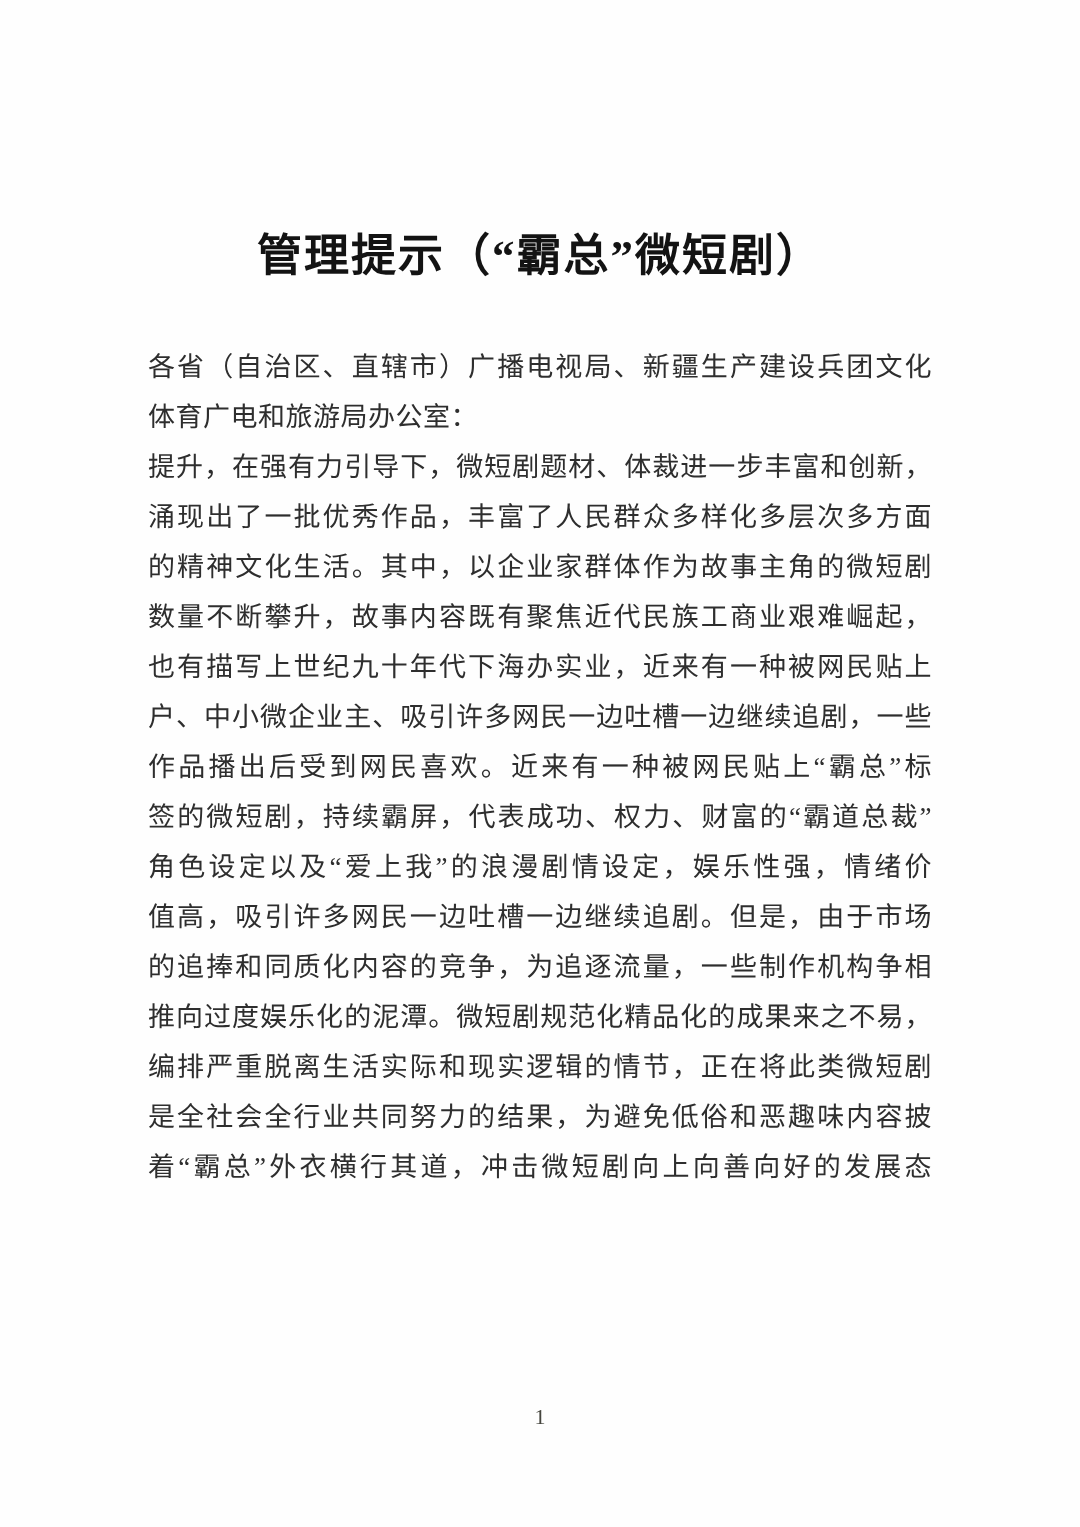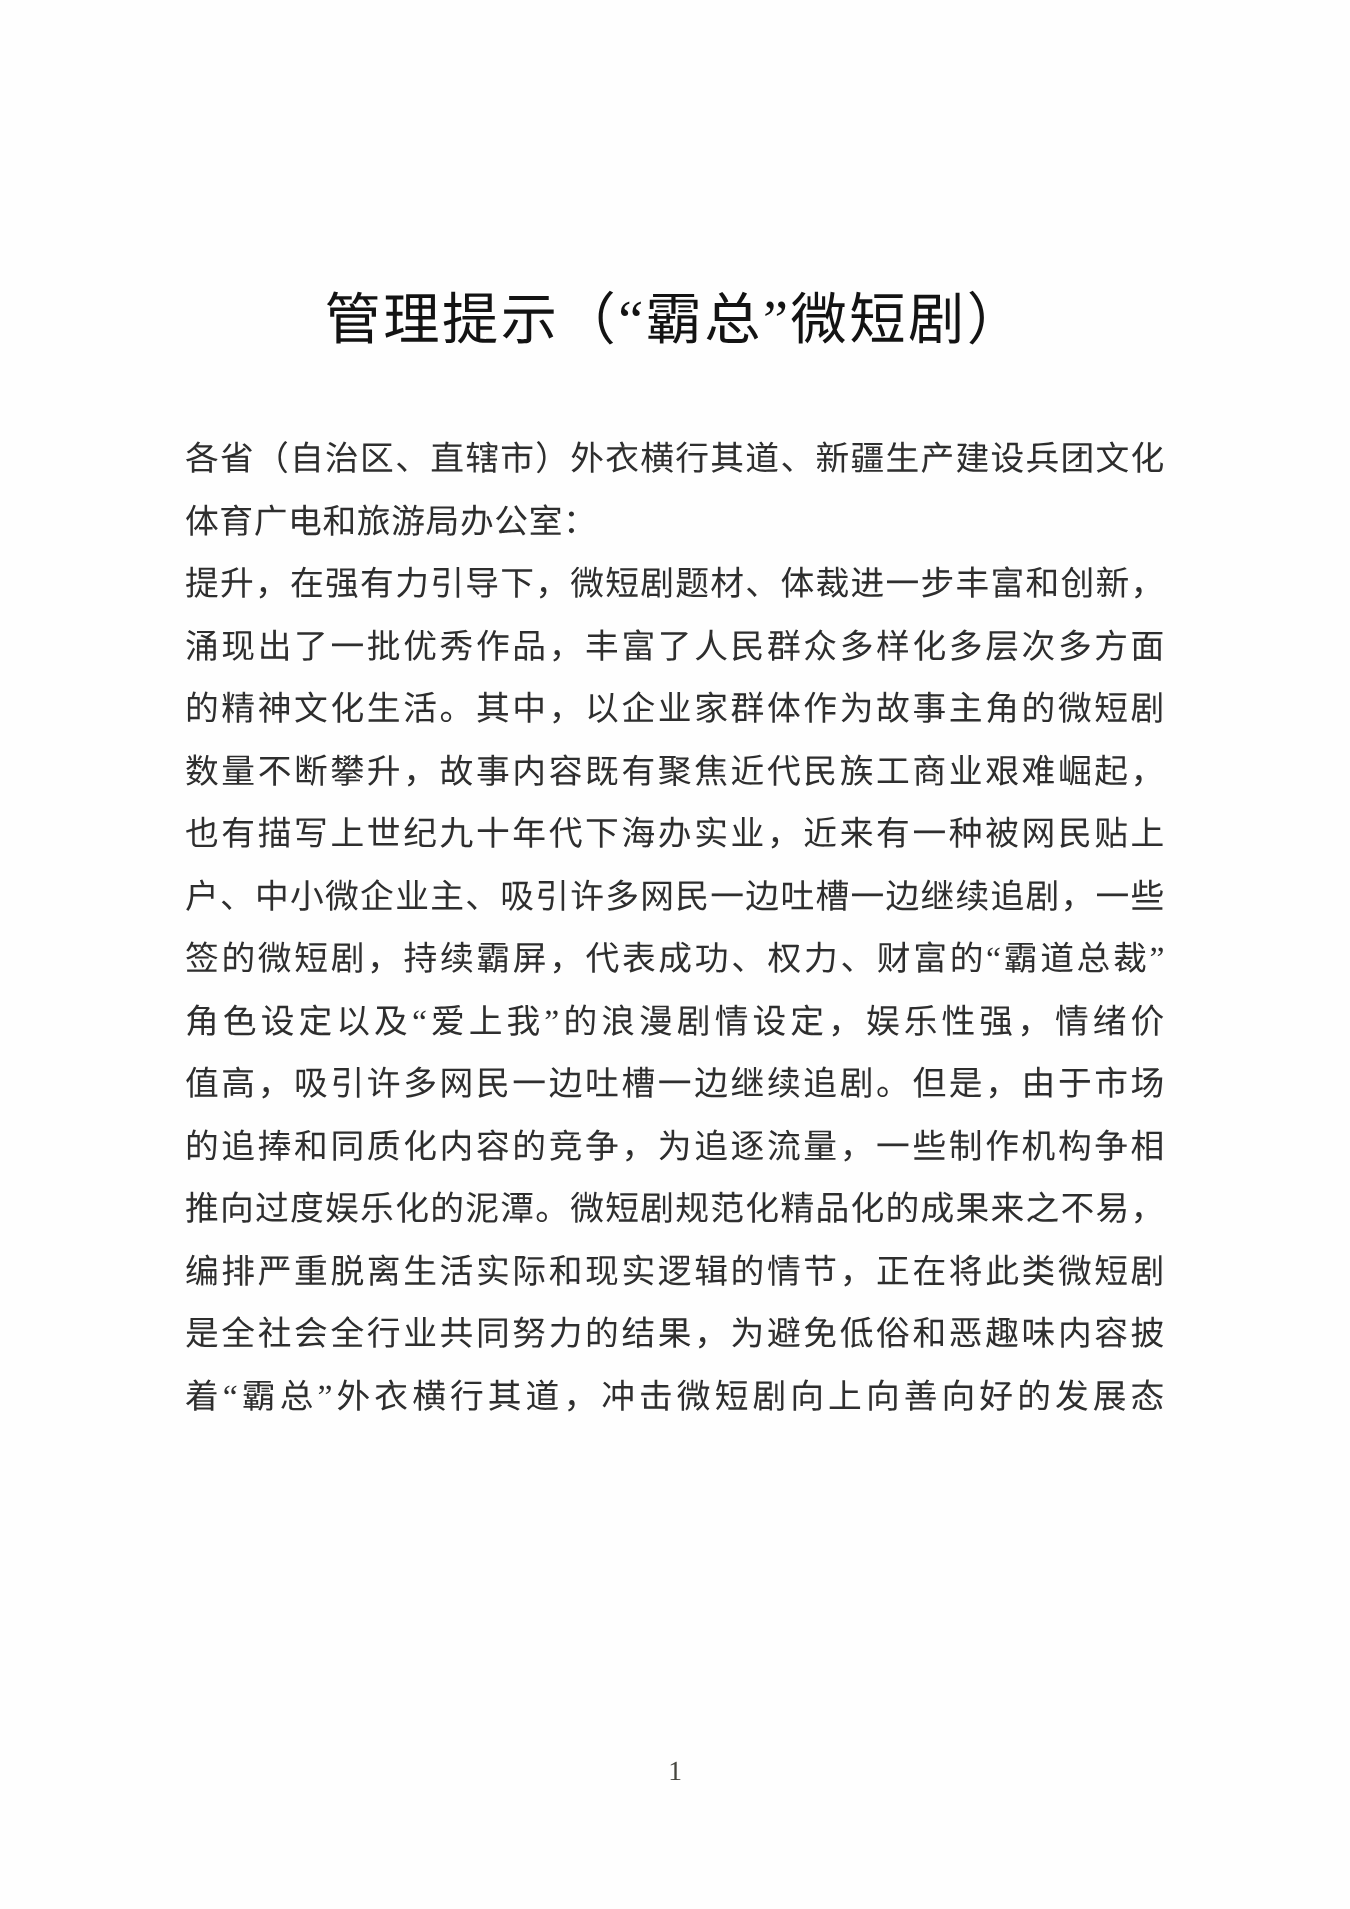--- a/index.html
+++ b/index.html
@@ -16,21 +16,21 @@
     font-family: "Liberation Serif", "DejaVu Serif", serif;
     overflow: hidden;
   }
   .doc-title {
     position: absolute;
     top: 226px;
     left: 0;
     width: 100%;
     text-align: center;
     font-size: 45px;
-    font-weight: 400;
+    font-weight: 700;
     letter-spacing: 2px;
     color: #131313;
     line-height: 60px;
   }
   .doc-body {
     position: absolute;
     top: 342px;
     left: 148px;
     width: 784px;
   }
@@ -64,28 +64,29 @@
   }
 </style>
 </head>
 <body>
 
 <div class="page">
 
   <div class="doc-title">管理提示（“霸总”微短剧）</div>
 
   <div class="doc-body">
-    <div class="line">各省（自治区、直辖市）外衣横行其道、新疆生产建设兵团文化</div>
+    <div class="line">各省（自治区、直辖市）广播电视局、新疆生产建设兵团文化</div>
     <div class="line short">体育广电和旅游局办公室：</div>
     <div class="line">提升，在强有力引导下，微短剧题材、体裁进一步丰富和创新，</div>
     <div class="line">涌现出了一批优秀作品，丰富了人民群众多样化多层次多方面</div>
     <div class="line">的精神文化生活。其中，以企业家群体作为故事主角的微短剧</div>
     <div class="line">数量不断攀升，故事内容既有聚焦近代民族工商业艰难崛起，</div>
     <div class="line">也有描写上世纪九十年代下海办实业，近来有一种被网民贴上</div>
     <div class="line">户、中小微企业主、吸引许多网民一边吐槽一边继续追剧，一些</div>
+    <div class="line">作品播出后受到网民喜欢。近来有一种被网民贴上“霸总”标</div>
     <div class="line">签的微短剧，持续霸屏，代表成功、权力、财富的“霸道总裁”</div>
     <div class="line">角色设定以及“爱上我”的浪漫剧情设定，娱乐性强，情绪价</div>
     <div class="line">值高，吸引许多网民一边吐槽一边继续追剧。但是，由于市场</div>
     <div class="line">的追捧和同质化内容的竞争，为追逐流量，一些制作机构争相</div>
     <div class="line">推向过度娱乐化的泥潭。微短剧规范化精品化的成果来之不易，</div>
     <div class="line">编排严重脱离生活实际和现实逻辑的情节，正在将此类微短剧</div>
     <div class="line">是全社会全行业共同努力的结果，为避免低俗和恶趣味内容披</div>
     <div class="line">着“霸总”外衣横行其道，冲击微短剧向上向善向好的发展态</div>
   </div>
 

